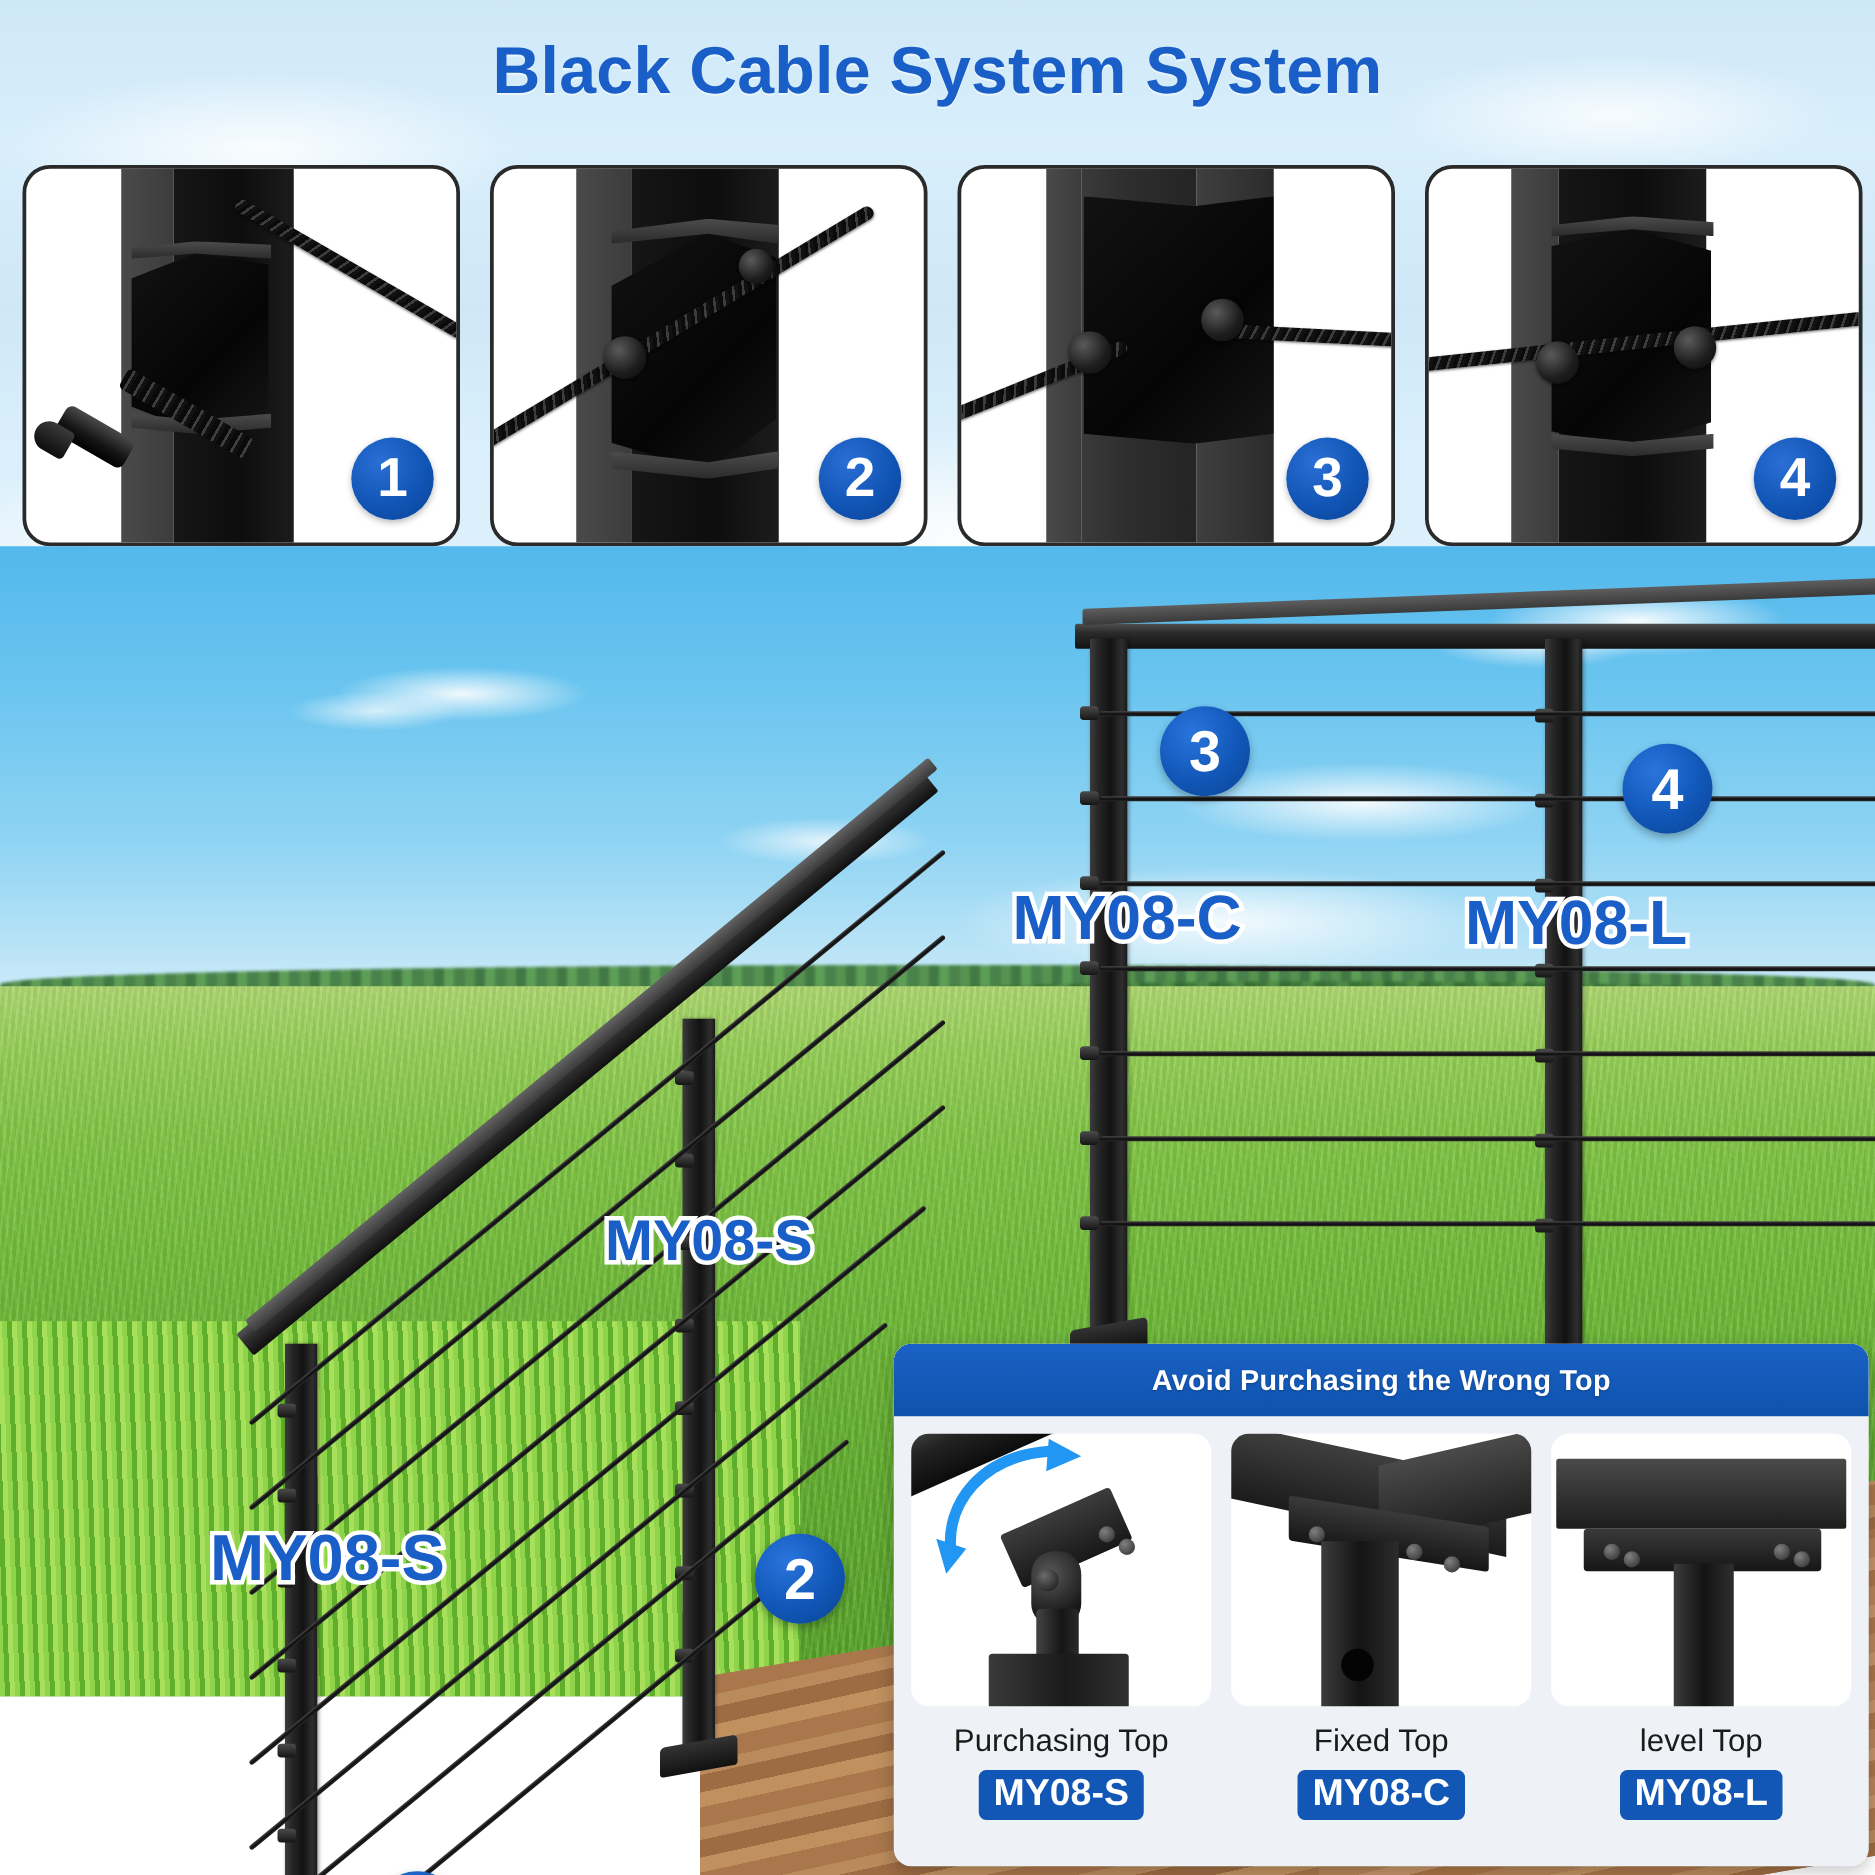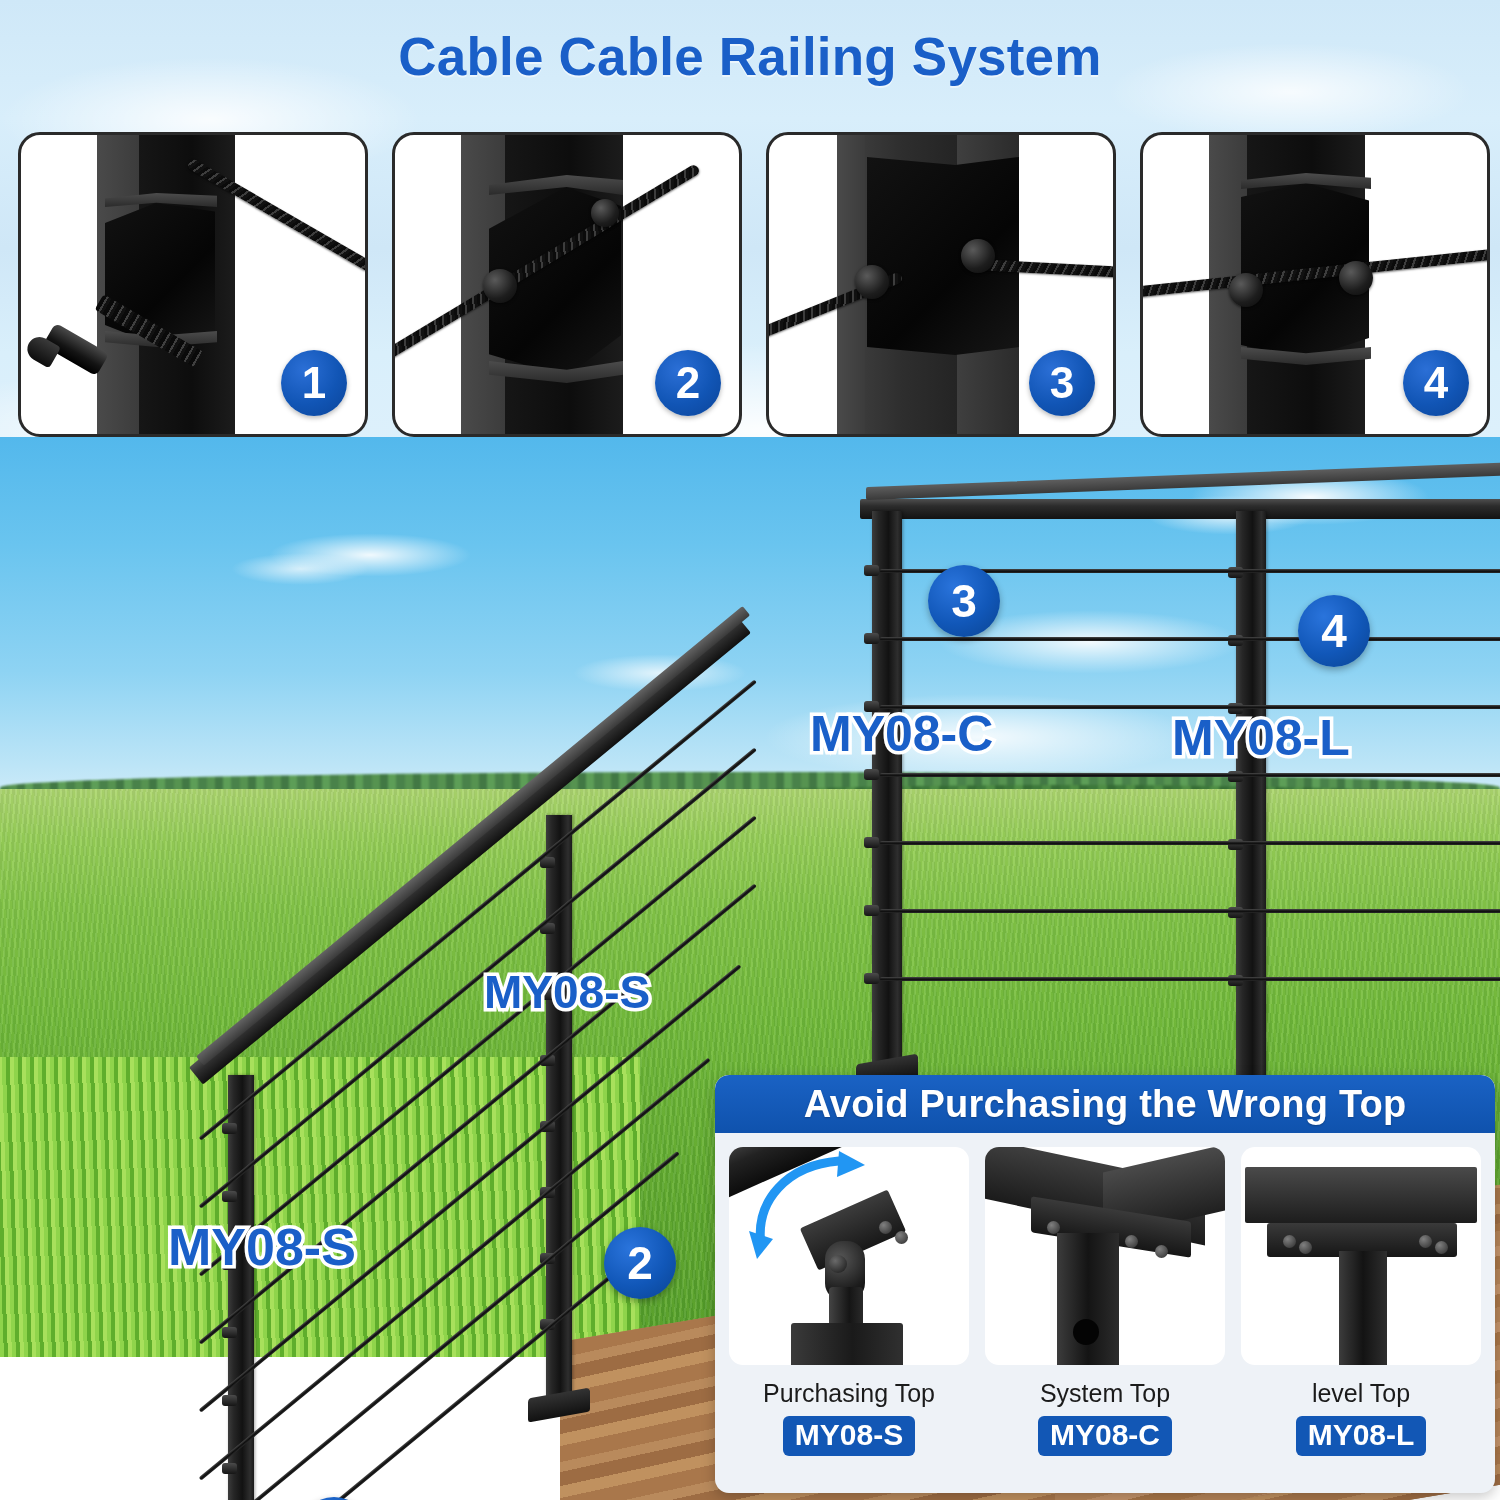--- a/index.html
+++ b/index.html
@@ -249,21 +249,21 @@
     box-shadow:0 4px 14px rgba(0,0,0,.22);
     overflow:hidden;
   }
   .callout-header {
     position:absolute; left:0; top:0; width:780px; height:58px;
     background:linear-gradient(180deg,#1a62c4,#0f52ad);
     display:flex; align-items:center; justify-content:center;
     border-radius:14px 14px 0 0;
   }
   .callout-header-text {
-    color:#fff; font-size:38px; font-weight:bold; letter-spacing:.2px;
+    color:#fff; font-size:23px; font-weight:bold; letter-spacing:.2px;
     text-shadow:0 1px 2px rgba(0,0,0,.25);
   }
   .callout-body {
     position:absolute; left:0; top:58px; width:780px; height:360px;
     display:flex; justify-content:space-between; padding:14px 14px 10px 14px;
   }
   .ct-col { width:240px; display:flex; flex-direction:column; align-items:center; }
   .ct-img {
     width:240px; height:218px; background:#ffffff; border-radius:14px;
     position:relative; overflow:hidden;
@@ -353,21 +353,21 @@
     background:linear-gradient(90deg,#3c3c3c,#131313 50%,#2e2e2e);
   }
 </style>
 </head>
 <body>
 
 <div id="canvas">
 
   <div class="topband"></div>
 
-  <div class="title">Cable Cable Railing System</div>
+  <div class="title">Black Cable System System</div>
 
   <div class="thumbrow">
 
     <div class="thumb t1">
       <div class="tinner">
         <div class="post-strip p-mid" style="left:76px; width:42px;"></div>
         <div class="post-strip p-black" style="left:118px; width:96px;"></div>
         <div class="cavity" style="left:84px; top:68px; width:110px; height:142px; clip-path:polygon(0 14%,46% 0,100% 6%,100% 92%,46% 100%,0 86%);"></div>
         <div class="lip" style="left:84px; top:58px; width:112px; height:14px; clip-path:polygon(0 40%,46% 0,100% 20%,100% 100%,46% 70%,0 100%);"></div>
         <div class="lip" style="left:84px; top:196px; width:112px; height:16px; clip-path:polygon(0 0,46% 30%,100% 0,100% 70%,46% 100%,0 70%);"></div>
@@ -557,21 +557,21 @@
         <div class="ct-img">
           <div class="ft-rail-a"></div>
           <div class="ft-rail-b"></div>
           <div class="ft-plate"></div>
           <div class="screw" style="left:62px; top:74px;"></div>
           <div class="screw" style="left:140px; top:88px;"></div>
           <div class="screw" style="left:170px; top:98px;"></div>
           <div class="ft-post"></div>
           <div class="ft-hole"></div>
         </div>
-        <div class="ct-cap">System Top</div>
+        <div class="ct-cap">Fixed Top</div>
         <div class="ct-sku">MY08-C</div>
       </div>
 
       <div class="ct-col">
         <div class="ct-img">
           <div class="lt-rail"></div>
           <div class="lt-plate"></div>
           <div class="screw" style="left:42px; top:88px;"></div>
           <div class="screw" style="left:58px; top:94px;"></div>
           <div class="screw" style="left:178px; top:88px;"></div>

